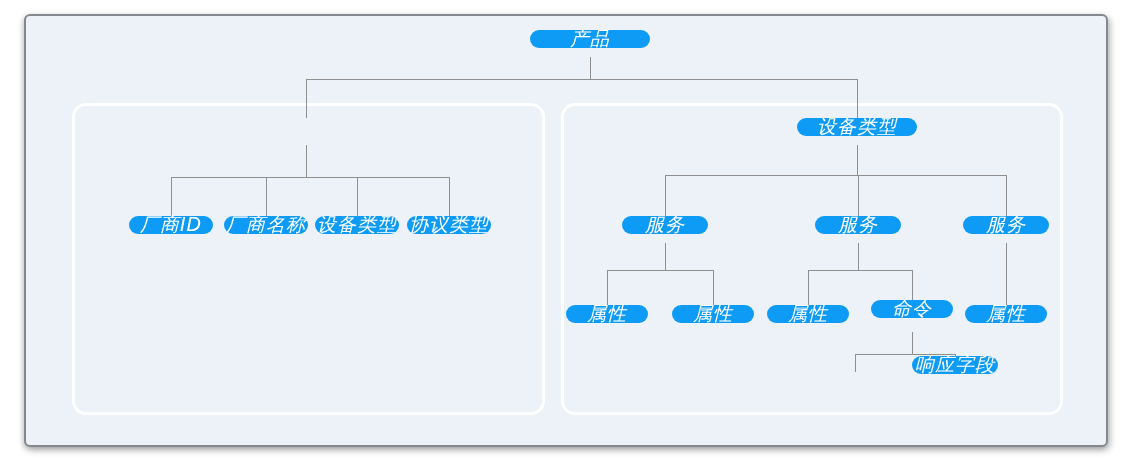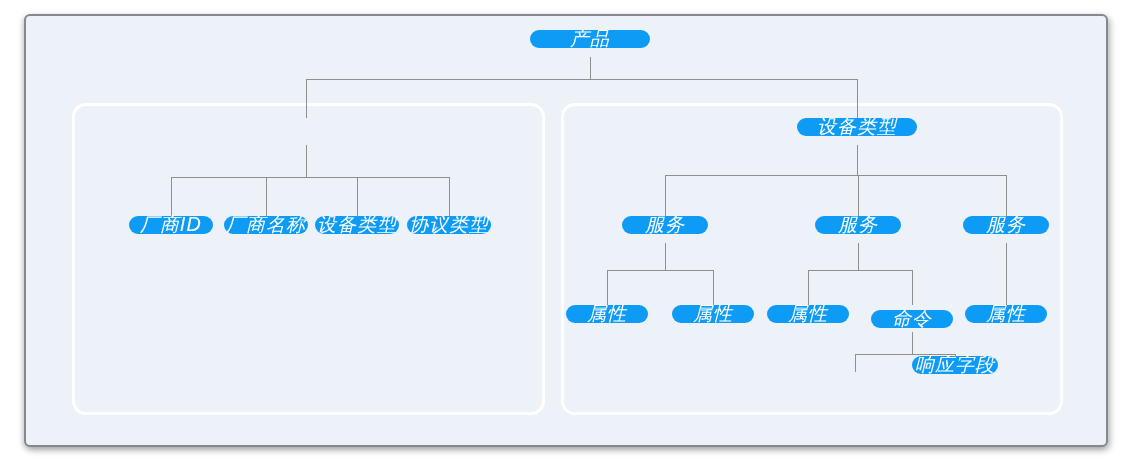--- a/index.html
+++ b/index.html
@@ -102,18 +102,18 @@
   <div class="node" style="left:407px; top:216px; width:84px;">协议类型</div>
   <div class="node" style="left:315px; top:216px; width:84px;">设备类型</div>
 
   <div class="node" style="left:622px; top:216px; width:86px;">服务</div>
   <div class="node" style="left:815px; top:216px; width:86px;">服务</div>
   <div class="node" style="left:963px; top:216px; width:86px;">服务</div>
 
   <div class="node" style="left:566px; top:305px; width:82px;">属性</div>
   <div class="node" style="left:672px; top:305px; width:82px;">属性</div>
   <div class="node" style="left:767px; top:305px; width:82px;">属性</div>
-  <div class="node" style="left:871px; top:310px; width:82px;">命令</div>
+  <div class="node" style="left:871px; top:300px; width:82px;">命令</div>
   <div class="node" style="left:965px; top:305px; width:82px;">属性</div>
 
   <div class="node" style="left:912px; top:356px; width:86px;">响应字段</div>
 
 </div>
 
 </body></html>

